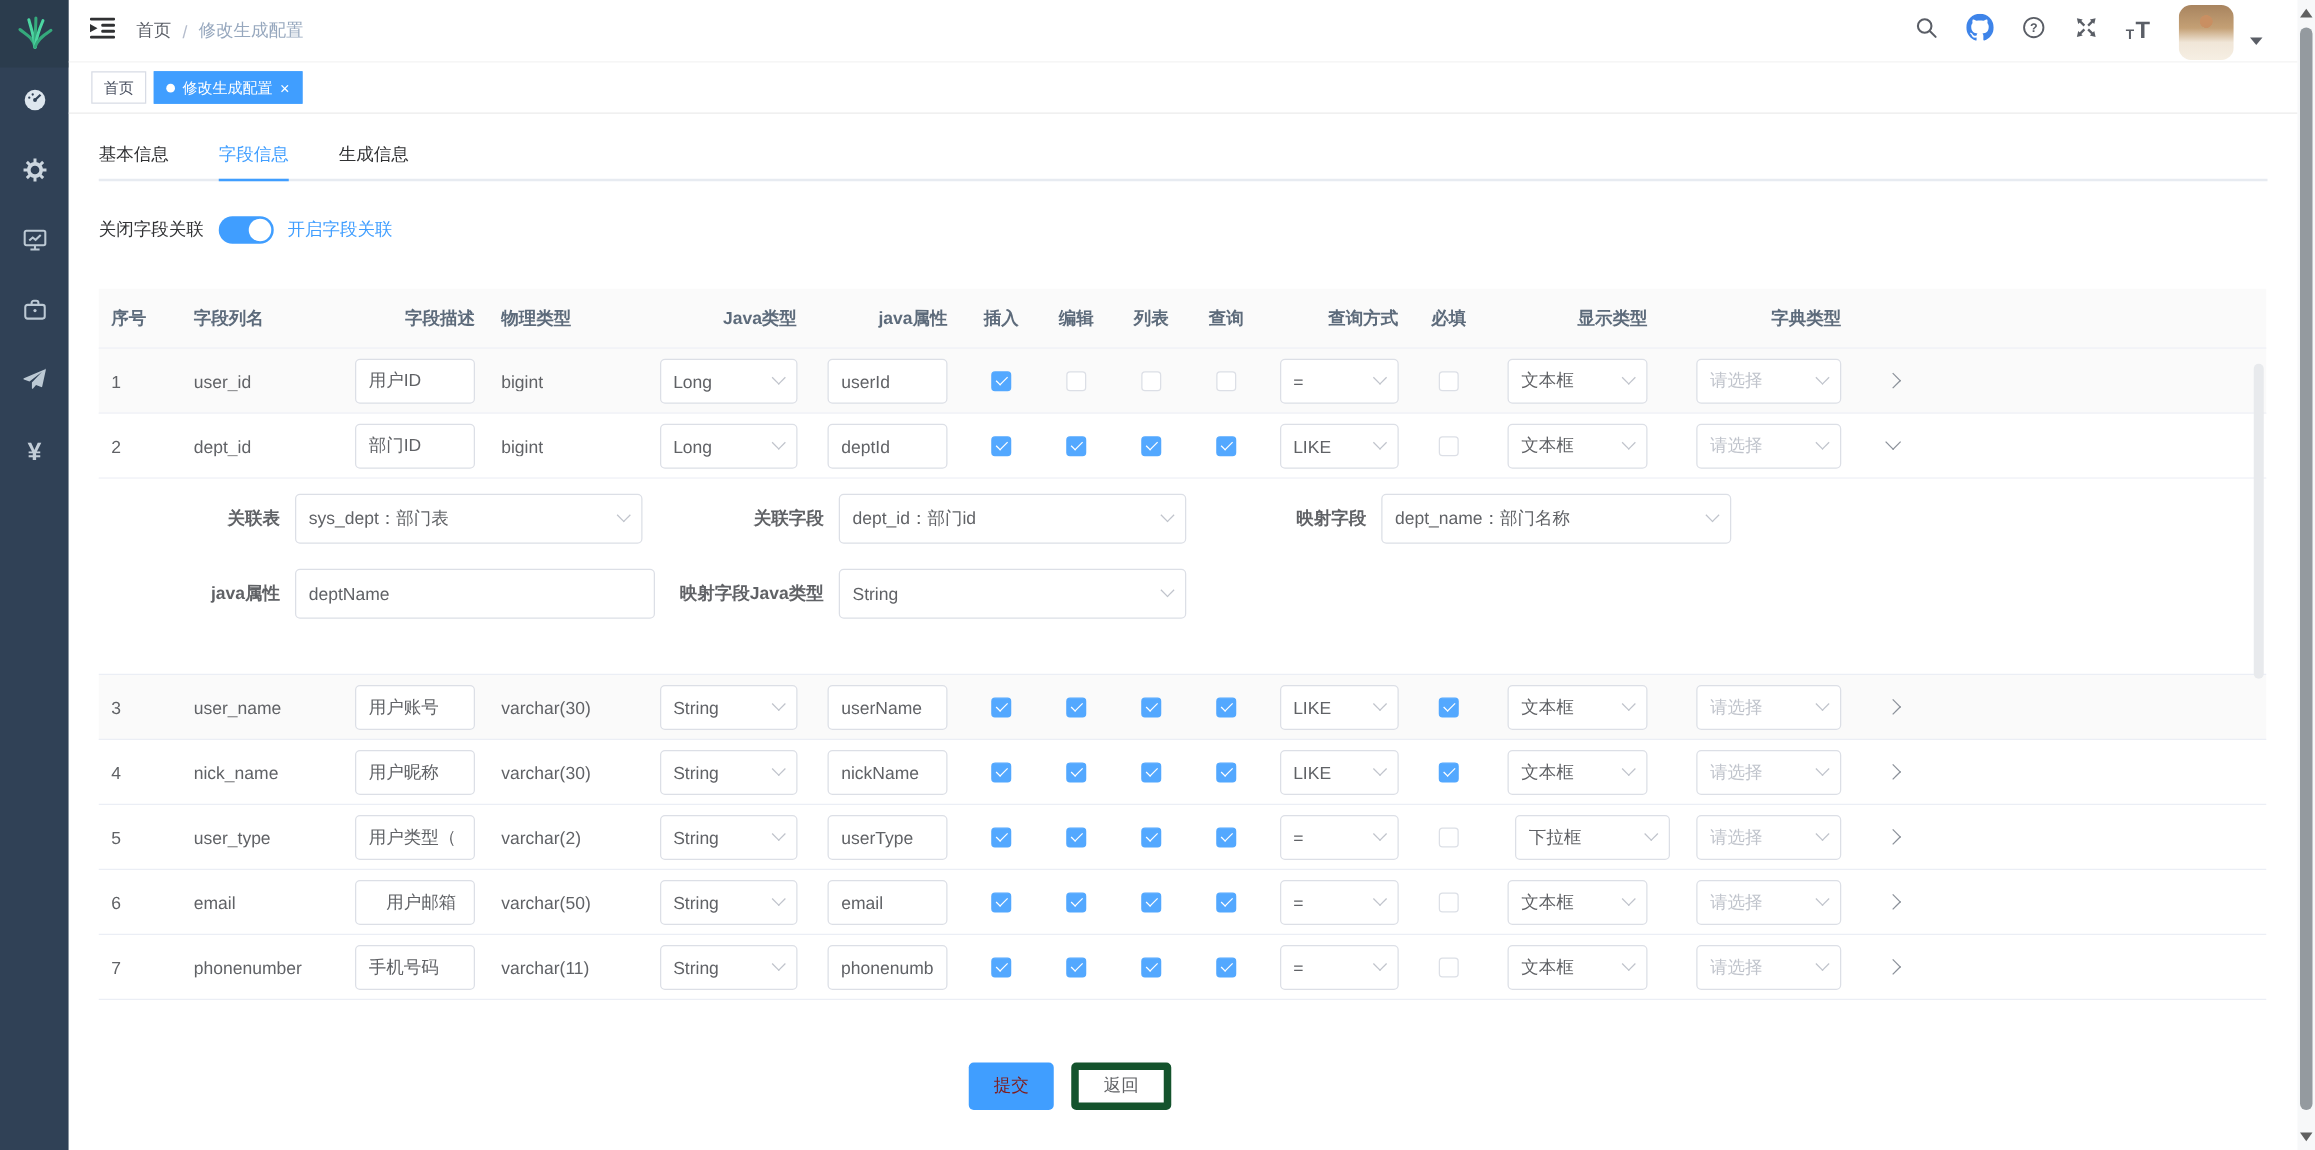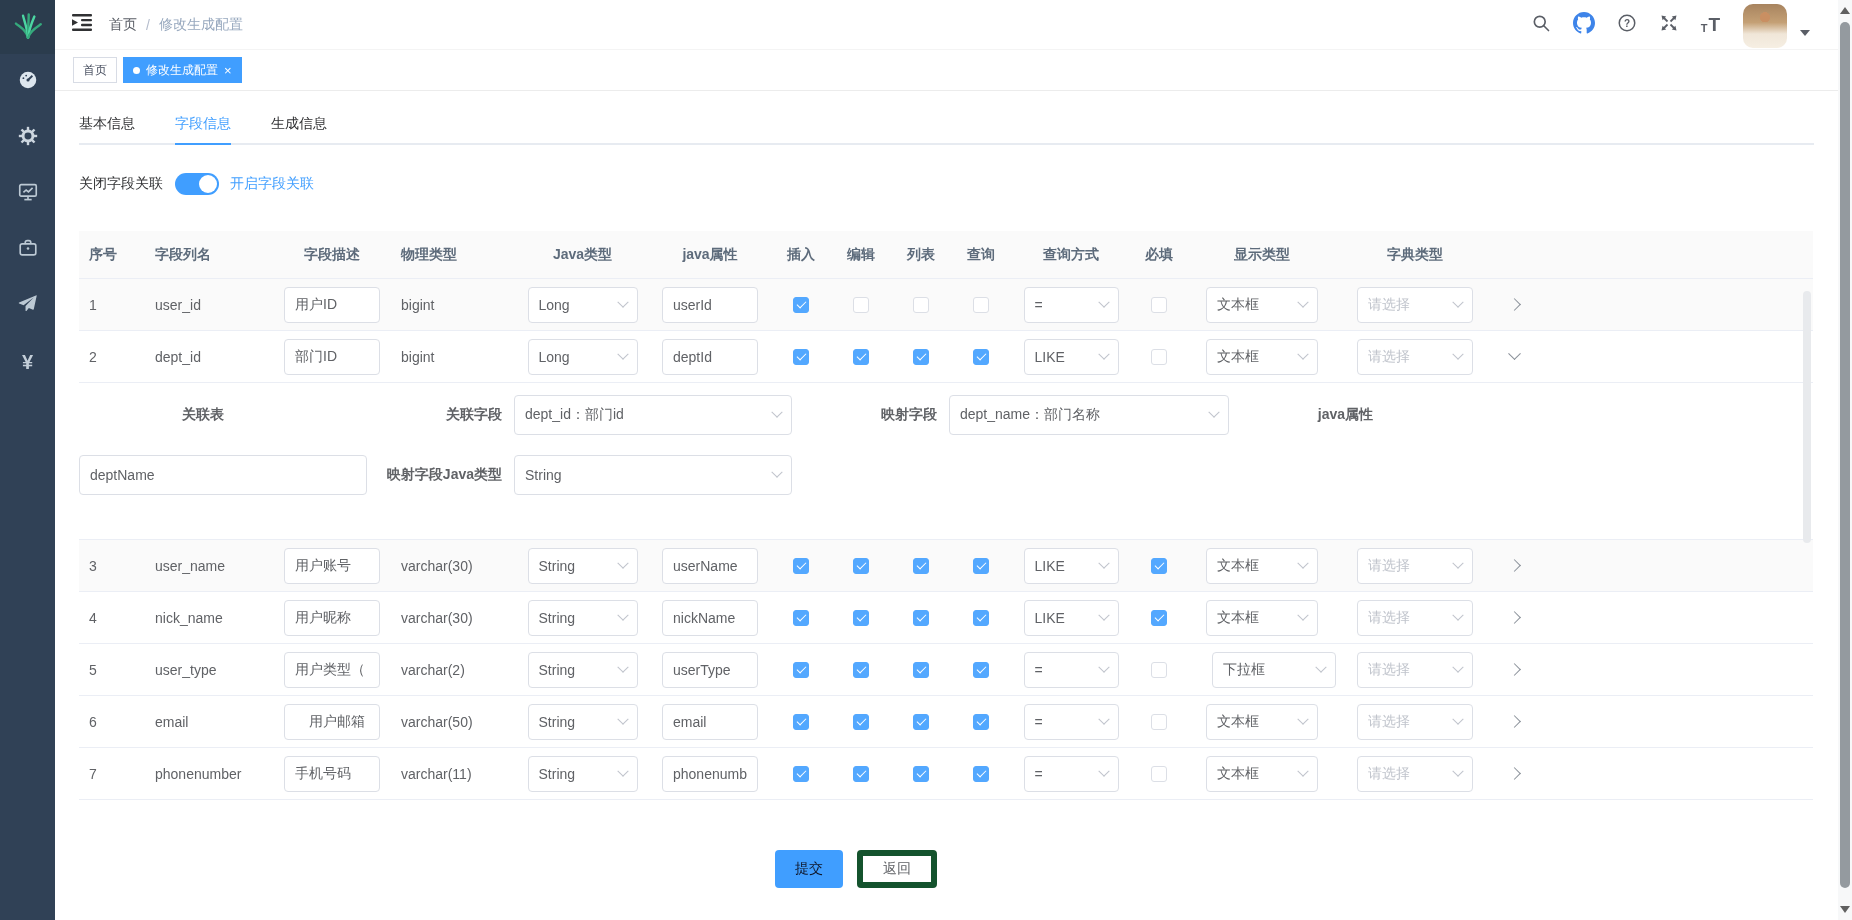--- a/index.html
+++ b/index.html
@@ -61,21 +61,21 @@
   .knob{position:absolute;right:2px;top:2px;width:18px;height:18px;border-radius:50%;background:#fff}
   .switch-on-label{color:var(--accent)}
 
   
   .gen-table{margin-top:36px;width:1734px;position:relative}
   .trow{display:grid;grid-template-columns:var(--cols);align-items:center;border-bottom:1px solid #ebeef5}
   .thead{background:#fafafa;height:48px}
   .hcell{font-size:14px;font-weight:700;color:#5d6b7b}
   .hcell.left{padding-left:10px}
   .hcell.center{text-align:center}
-  .hbox{margin:0 auto;text-align:center}
+  .hbox{margin:0 auto;text-align:right}
   .tbody-row{height:52px;background:#fff}
   .tbody-row.stripe{background:#fafafa}
   .tcell{font-size:14px;color:#606266}
   .tcell.left{padding-left:10px;white-space:nowrap;overflow:hidden}
   .tcell.center{display:flex;justify-content:center;align-items:center}
 
   .inp{height:36px;border:1px solid #dcdfe6;border-radius:4px;padding:0 10px;font-size:14px;color:#606266;
        background:#fff;outline:none;font-family:inherit}
   .sel{height:36px;border:1px solid #dcdfe6;border-radius:4px;background:#fff;display:flex;align-items:center;
        justify-content:space-between;padding:0 10px;font-size:14px;color:#606266;cursor:pointer;white-space:nowrap;overflow:hidden}
@@ -95,21 +95,21 @@
 
   .expand-panel{display:grid;grid-template-columns:157px 278px 157px 278px 156px 280px;row-gap:20px;
                 align-items:center;padding:12px 0 44px;border-bottom:1px solid #ebeef5;background:#fff}
   .plabel{font-size:14px;font-weight:700;color:#606266;text-align:right;padding-right:12px;white-space:nowrap}
 
   .inner-scrollbar{position:absolute;right:2px;top:60px;width:8px;height:252px;border-radius:4px;background:#e8eaed}
 
   .footer{width:1554px;margin-top:50px;display:flex;justify-content:center;gap:14px}
   .btn{height:38px;padding:0 20px;border-radius:4px;font-size:14px;display:inline-flex;align-items:center;
        cursor:pointer;border:none;font-family:inherit}
-  .btn-primary{background:var(--accent);color:#0f172a}
+  .btn-primary{background:var(--accent);color:#7f1d1d}
   .btn-plain{background:#fff;border:6px solid #14532d;color:#606266}
 
   
   .scrollbar{width:14px;flex-shrink:0;background:#f7f8f9;position:relative}
   .sb-up{position:absolute;top:7px;left:2px;width:0;height:0;border-left:5px solid transparent;
          border-right:5px solid transparent;border-bottom:7px solid #606060}
   .sb-down{position:absolute;bottom:7px;left:2px;width:0;height:0;border-left:5px solid transparent;
          border-right:5px solid transparent;border-top:7px solid #606060}
   .sb-thumb{position:absolute;top:22px;left:2px;width:10px;height:866px;border-radius:5px;background:#949a9f}
 </style>
@@ -408,20 +408,26 @@
                   <span class="val">请选择</span>
                   <i class="arr"></i>
                 </div>
               </div>
               <div class="tcell center">
                 <span class="exp down"></span>
               </div>
             </div>
             <div class="expand-panel">
               <div class="plabel">关联表</div>
+              <div>
+                <div class="sel big" style="width: 278px;">
+                  <span class="val">sys_dept：部门表</span>
+                  <i class="arr"></i>
+                </div>
+              </div>
               <div class="plabel">关联字段</div>
               <div>
                 <div class="sel big" style="width: 278px;">
                   <span class="val">dept_id：部门id</span>
                   <i class="arr"></i>
                 </div>
               </div>
               <div class="plabel">映射字段</div>
               <div>
                 <div class="sel big" style="width: 280px;">

